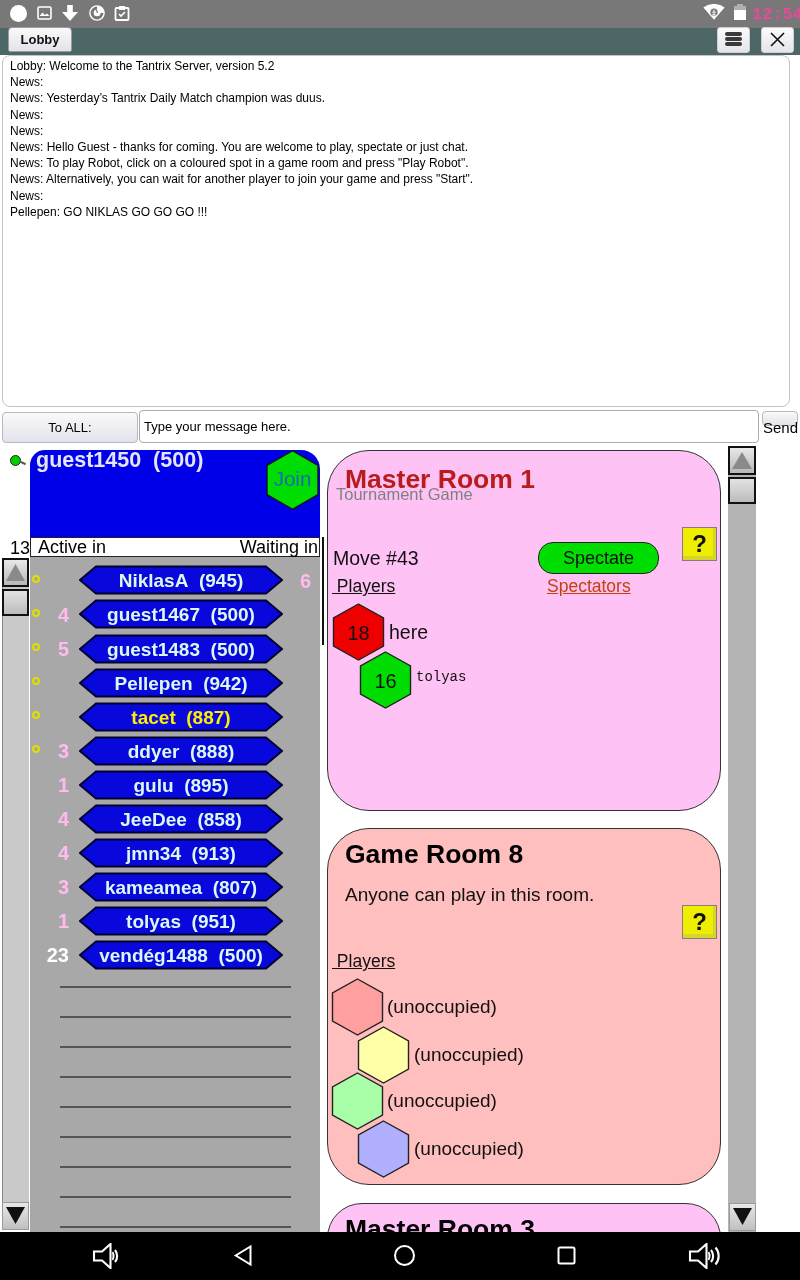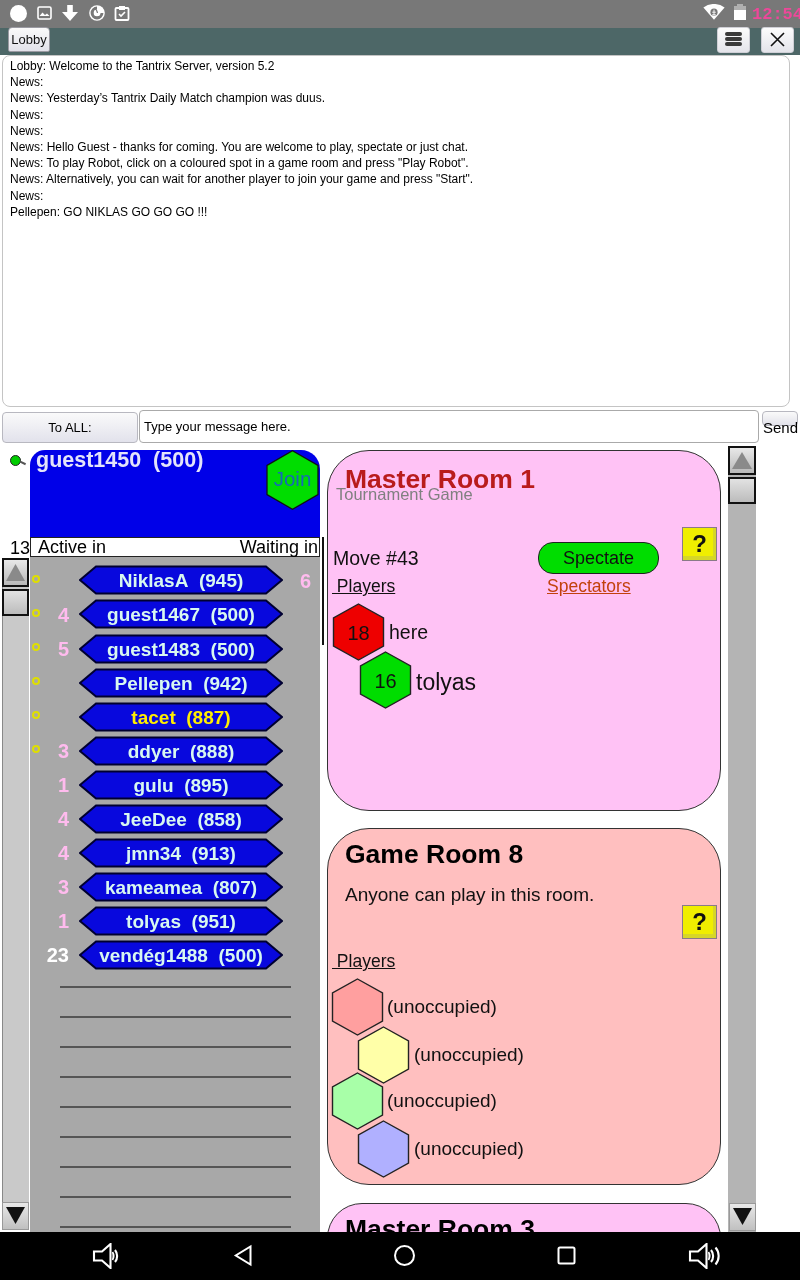--- a/index.html
+++ b/index.html
@@ -41,21 +41,21 @@
     <circle cx="11" cy="8.2" r="3.6" fill="#787878"></circle>
     <path d="M9.2 10.8 h3.6 M9.2 8.2 h3.6 M11 5.6 v5.4" stroke="#fff" stroke-width="0.9" fill="none"></path>
   </svg>
 
   <div class="abs" style="left:734px;top:6px;width:12px;height:14px;background:#b0b0b0;"></div>
   <div class="abs" style="left:737px;top:4px;width:6px;height:2px;background:#b0b0b0;"></div>
   <div class="abs" style="left:734px;top:10px;width:12px;height:10px;background:#fff;"></div>
   <div class="abs" style="left:752px;top:5px;font-size:17px;font-weight:bold;color:#ec4899;font-family:Liberation Mono, monospace;">12:54</div>
 
   <div class="abs" style="left:0;top:28px;width:800px;height:27px;background:#4d6767;"></div>
-  <div class="abs" style="left:8px;top:27px;width:42px;height:25px;background:linear-gradient(#fafafa,#e2e2ea);border:1px solid #9a9aa2;border-radius:4px 4px 2px 2px;font-size:13px;color:#111;text-align:center;line-height:23px;">Lobby</div>
+  <div class="abs" style="left:8px;top:27px;width:64px;height:25px;background:linear-gradient(#fafafa,#e2e2ea);border:1px solid #9a9aa2;border-radius:4px 4px 2px 2px;font-size:13px;color:#111;text-align:center;line-height:23px;font-weight:bold;">Lobby</div>
 
   <div class="abs" style="left:717px;top:27px;width:33px;height:26px;background:linear-gradient(#fcfcfc,#e4e4ea);border:1px solid #cfcfd6;border-radius:3px;"></div>
   <div class="abs" style="left:725px;top:32px;width:17px;height:3.6px;background:#3a3a3a;border-radius:2px;"></div>
   <div class="abs" style="left:725px;top:37px;width:17px;height:3.6px;background:#3a3a3a;border-radius:2px;"></div>
   <div class="abs" style="left:725px;top:42px;width:17px;height:3.6px;background:#3a3a3a;border-radius:2px;"></div>
 
   <div class="abs" style="left:761px;top:27px;width:33px;height:26px;background:linear-gradient(#fcfcfc,#e4e4ea);border:1px solid #cfcfd6;border-radius:3px;"></div>
   <svg class="abs" style="left:769px;top:31px;" width="17" height="17" viewBox="0 0 17 17">
     <path d="M2 2 L15 15 M15 2 L2 15" stroke="#111" stroke-width="1.6"></path>
   </svg>
@@ -189,21 +189,21 @@
   <div class="abs" style="left:547px;top:576px;font-size:17.5px;color:#c2410c;text-decoration:underline;">Spectators</div>
   <svg class="abs" style="left:332px;top:603px;" width="53" height="58" viewBox="0 0 53 58">
     <polygon points="26.5,1 51.5,15 51.5,43 26.5,57 1.5,43 1.5,15" fill="#ee0000" stroke="#222" stroke-width="1.4"></polygon>
   </svg>
   <div class="abs" style="left:332px;top:622px;width:53px;text-align:center;font-size:20px;color:#111;">18</div>
   <div class="abs" style="left:389px;top:621px;font-size:19.5px;color:#111;">here</div>
   <svg class="abs" style="left:359px;top:651px;" width="53" height="58" viewBox="0 0 53 58">
     <polygon points="26.5,1 51.5,15 51.5,43 26.5,57 1.5,43 1.5,15" fill="#00dd00" stroke="#222" stroke-width="1.4"></polygon>
   </svg>
   <div class="abs" style="left:359px;top:670px;width:53px;text-align:center;font-size:20px;color:#111;">16</div>
-  <div class="abs" style="left:416px;top:669px;font-size:23px;color:#111;">tolyas</div>
+  <div class="abs" style="left:416px;top:669px;font-size:14px;color:#111;font-family:Liberation Mono, monospace;">tolyas</div>
 
   <div class="abs" style="left:327px;top:828px;width:394px;height:357px;background:#ffbfbf;border:1.2px solid #333;border-radius:42px;"></div>
   <div class="abs" style="left:345px;top:839px;font-size:26.5px;font-weight:bold;color:#000;">Game Room 8</div>
   <div class="abs" style="left:345px;top:884px;font-size:19px;color:#111;">Anyone can play in this room.</div>
   <div class="abs" style="left:682px;top:905px;width:35px;height:34px;background:#f0ee00;border:1.5px solid #8a7a88;box-shadow:inset -3px -4px 0 #d6d628;font-size:24px;font-weight:bold;color:#111;text-align:center;line-height:31px;">?</div>
   <div class="abs" style="left:332px;top:951px;font-size:17.5px;color:#111;text-decoration:underline;">&nbsp;Players</div>
   <svg class="abs" style="left:331px;top:978px;" width="53" height="58" viewBox="0 0 53 58">
     <polygon points="26.5,1 51.5,15 51.5,43 26.5,57 1.5,43 1.5,15" fill="#ff9f9f" stroke="#222" stroke-width="1.4"></polygon>
   </svg>
   <div class="abs" style="left:387px;top:996px;font-size:19px;color:#111;">(unoccupied)</div>

